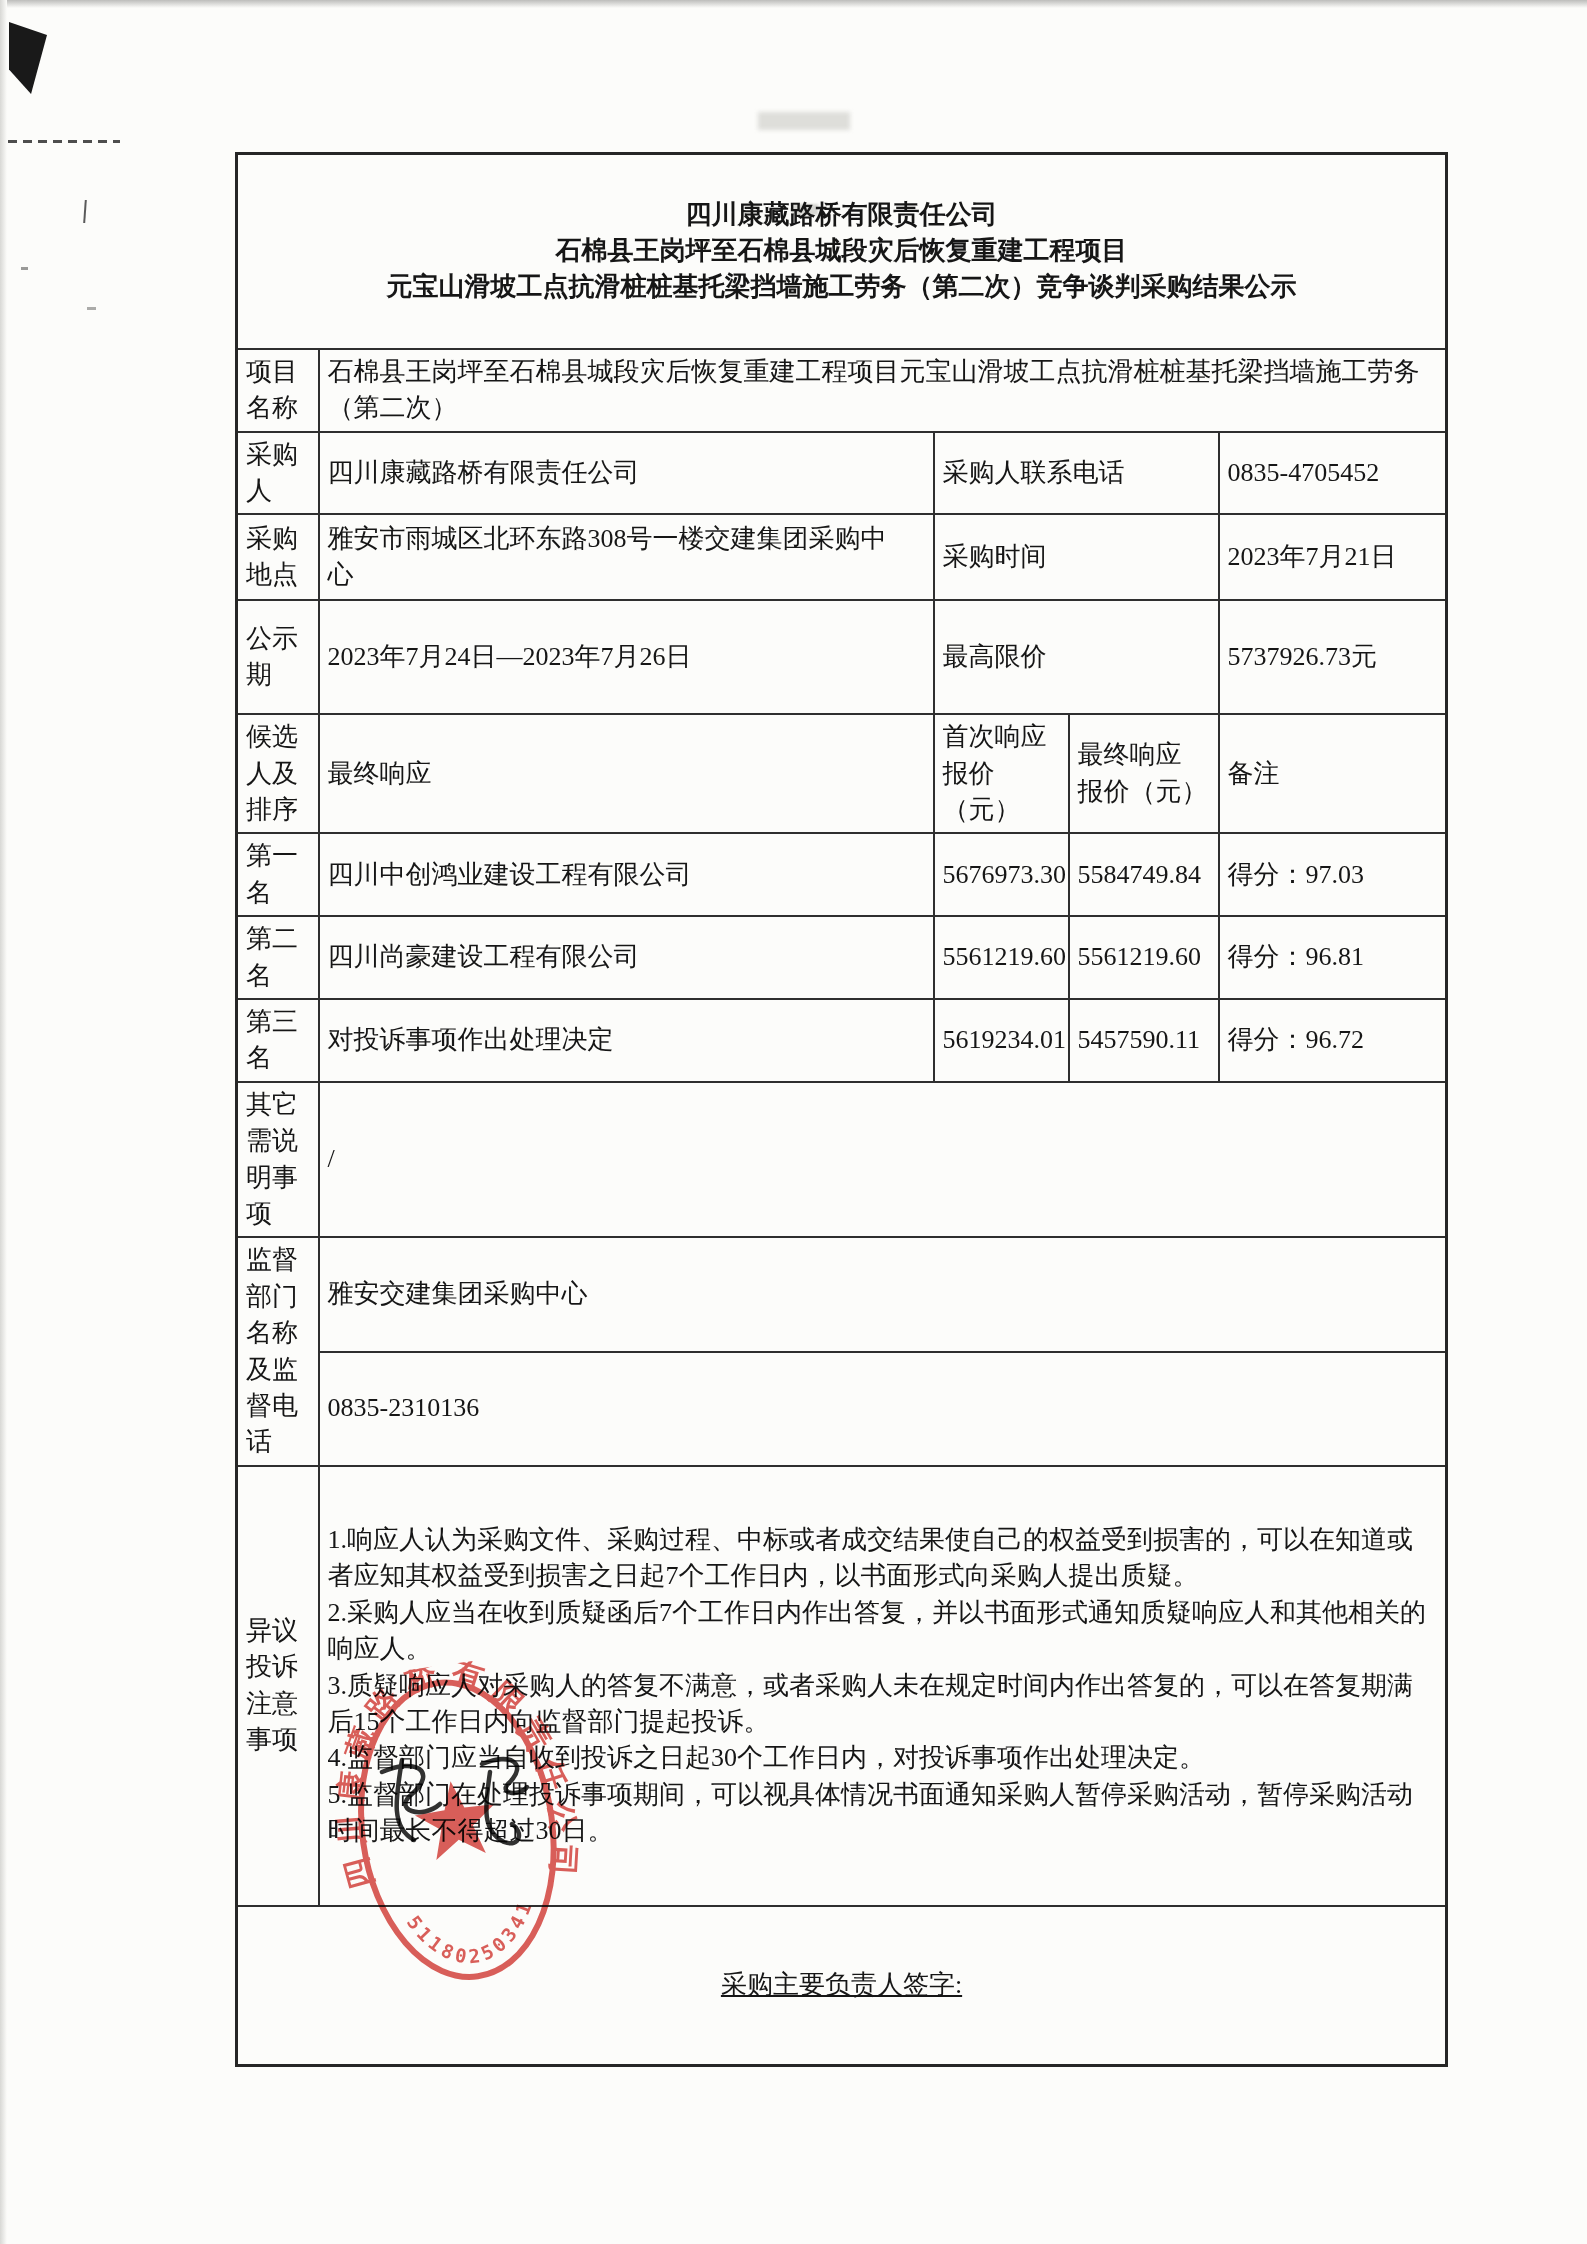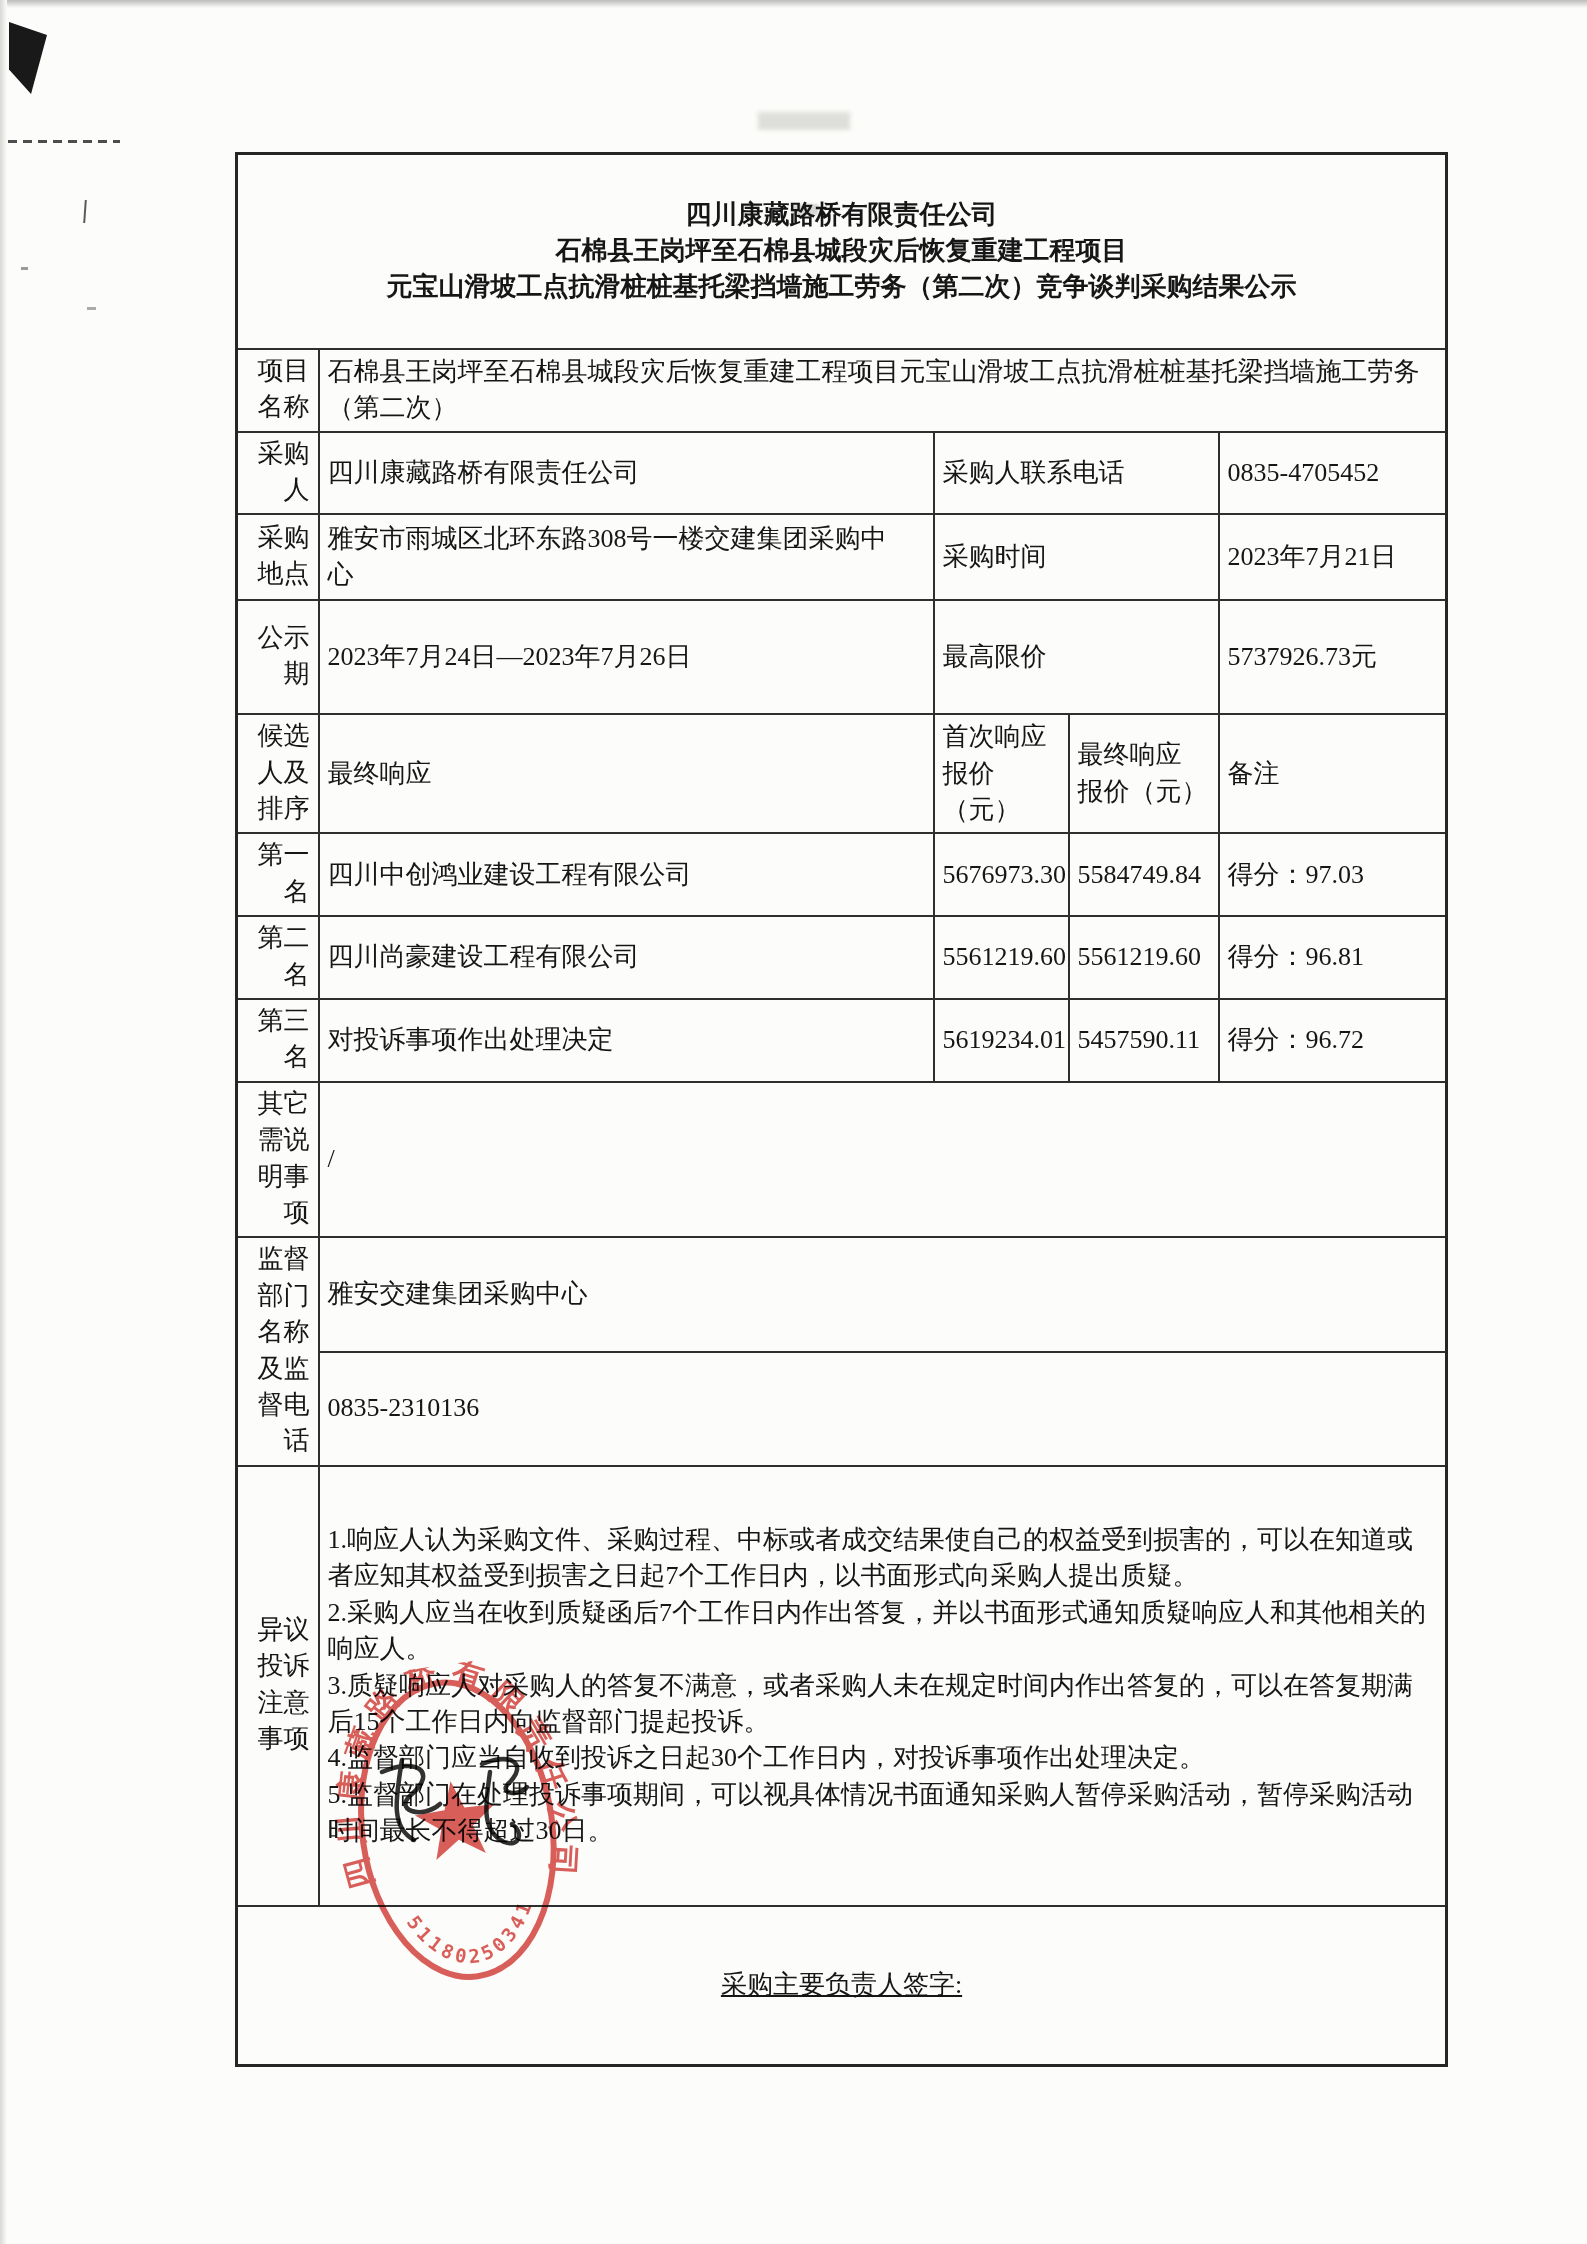--- a/index.html
+++ b/index.html
@@ -30,21 +30,21 @@
     border-collapse:collapse;table-layout:fixed;
     border:3px solid #262626;
   }
   table.doc td{
     border:2.5px solid #2f2f2f;
     font-size:26px;line-height:1.4;color:#161616;
     padding:4px 8px;vertical-align:middle;
     overflow:hidden;
   }
   td.title-cell{text-align:center;font-weight:bold;font-size:34px;line-height:1.55;padding-top:14px;}
-  td.lbl{text-align:right;padding:4px 5px;font-family:Liberation Mono, monospace;}
+  td.lbl{text-align:left;padding:4px 5px;}
   td.ctr{text-align:left;}
   td.lft{text-align:left;}
   .preline{white-space:pre-line;margin-left:28px;}
   td.small-hdr{font-size:25px;}
   td.price{font-size:24px;letter-spacing:0;}
   td.objection-text{font-size:25px;line-height:1.6;padding:10px 14px;}
   td.sign-cell{text-align:center;padding-left:10px;font-size:27px;text-decoration:underline;}
 
   
   #stamp-svg{position:absolute;left:338px;top:1664px;width:250px;height:340px;

